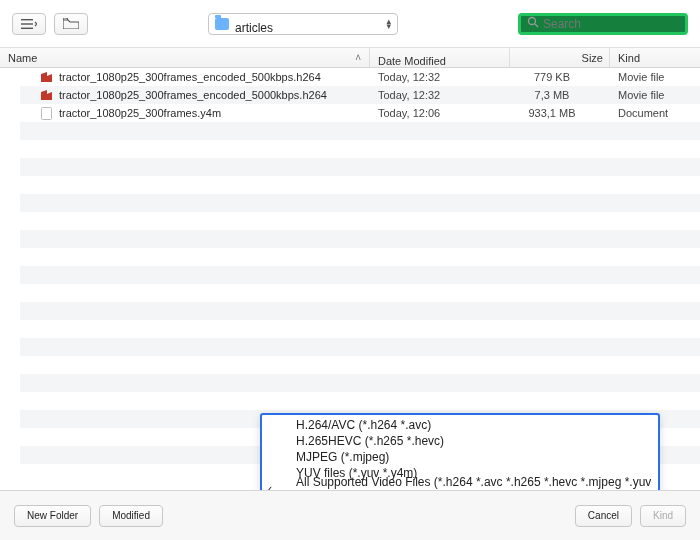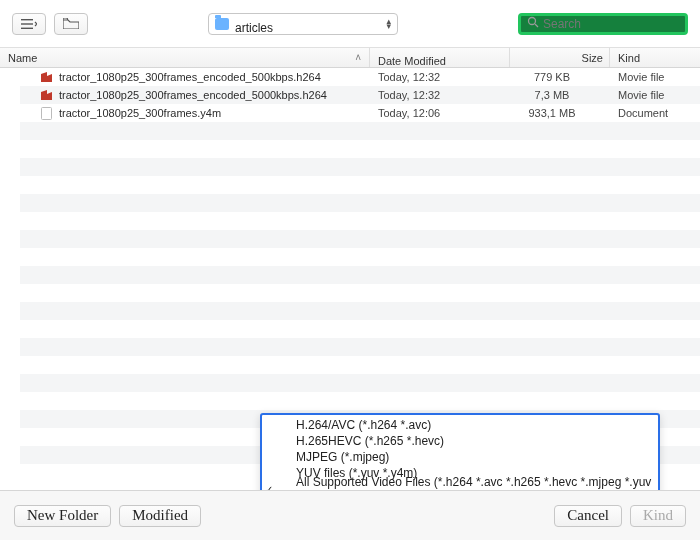--- a/index.html
+++ b/index.html
@@ -155,24 +155,23 @@
   }
   .fbtn {
     height: 22px;
     border: 1px solid #c7c7c7;
     border-radius: 4px;
     background: linear-gradient(#fdfdfd,#f2f2f2);
     display: inline-flex;
     align-items: center;
     justify-content: center;
     padding: 0 12px;
-    font-size: 15px;
+    font-size: 10px;
     cursor: pointer;
     color: #222;
-    font-family: Liberation Serif, serif;
   }
   .fbtn.disabled { color:#aaa; cursor:default; }
   .footer .spacer { flex: 1; }
 </style>
 </head>
 <body>
 
 <div class="toolbar">
   <div class="tb-btn">
     <span>

